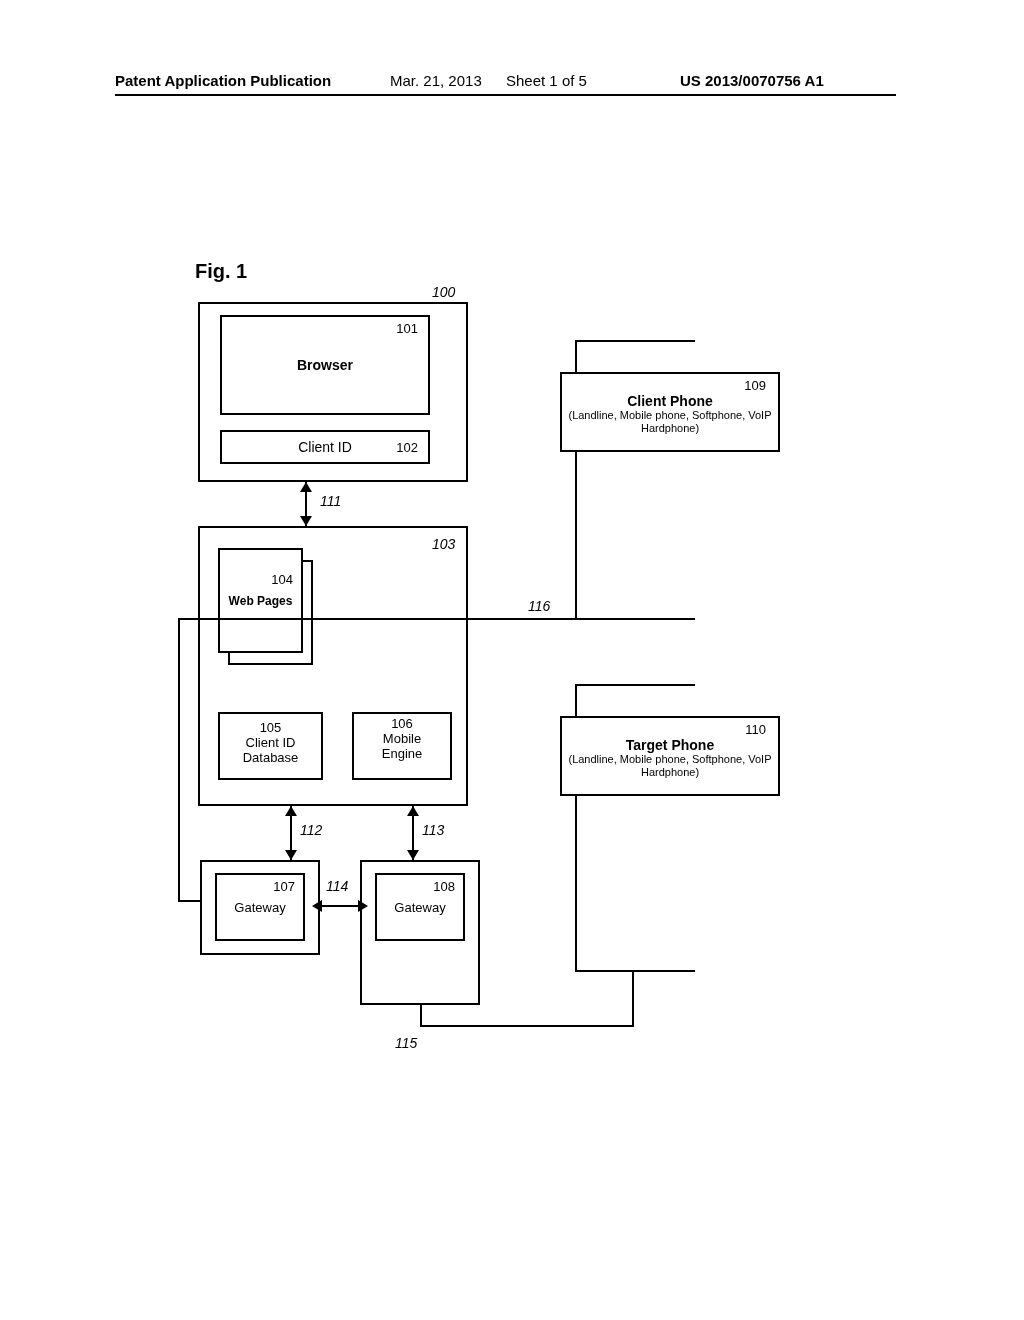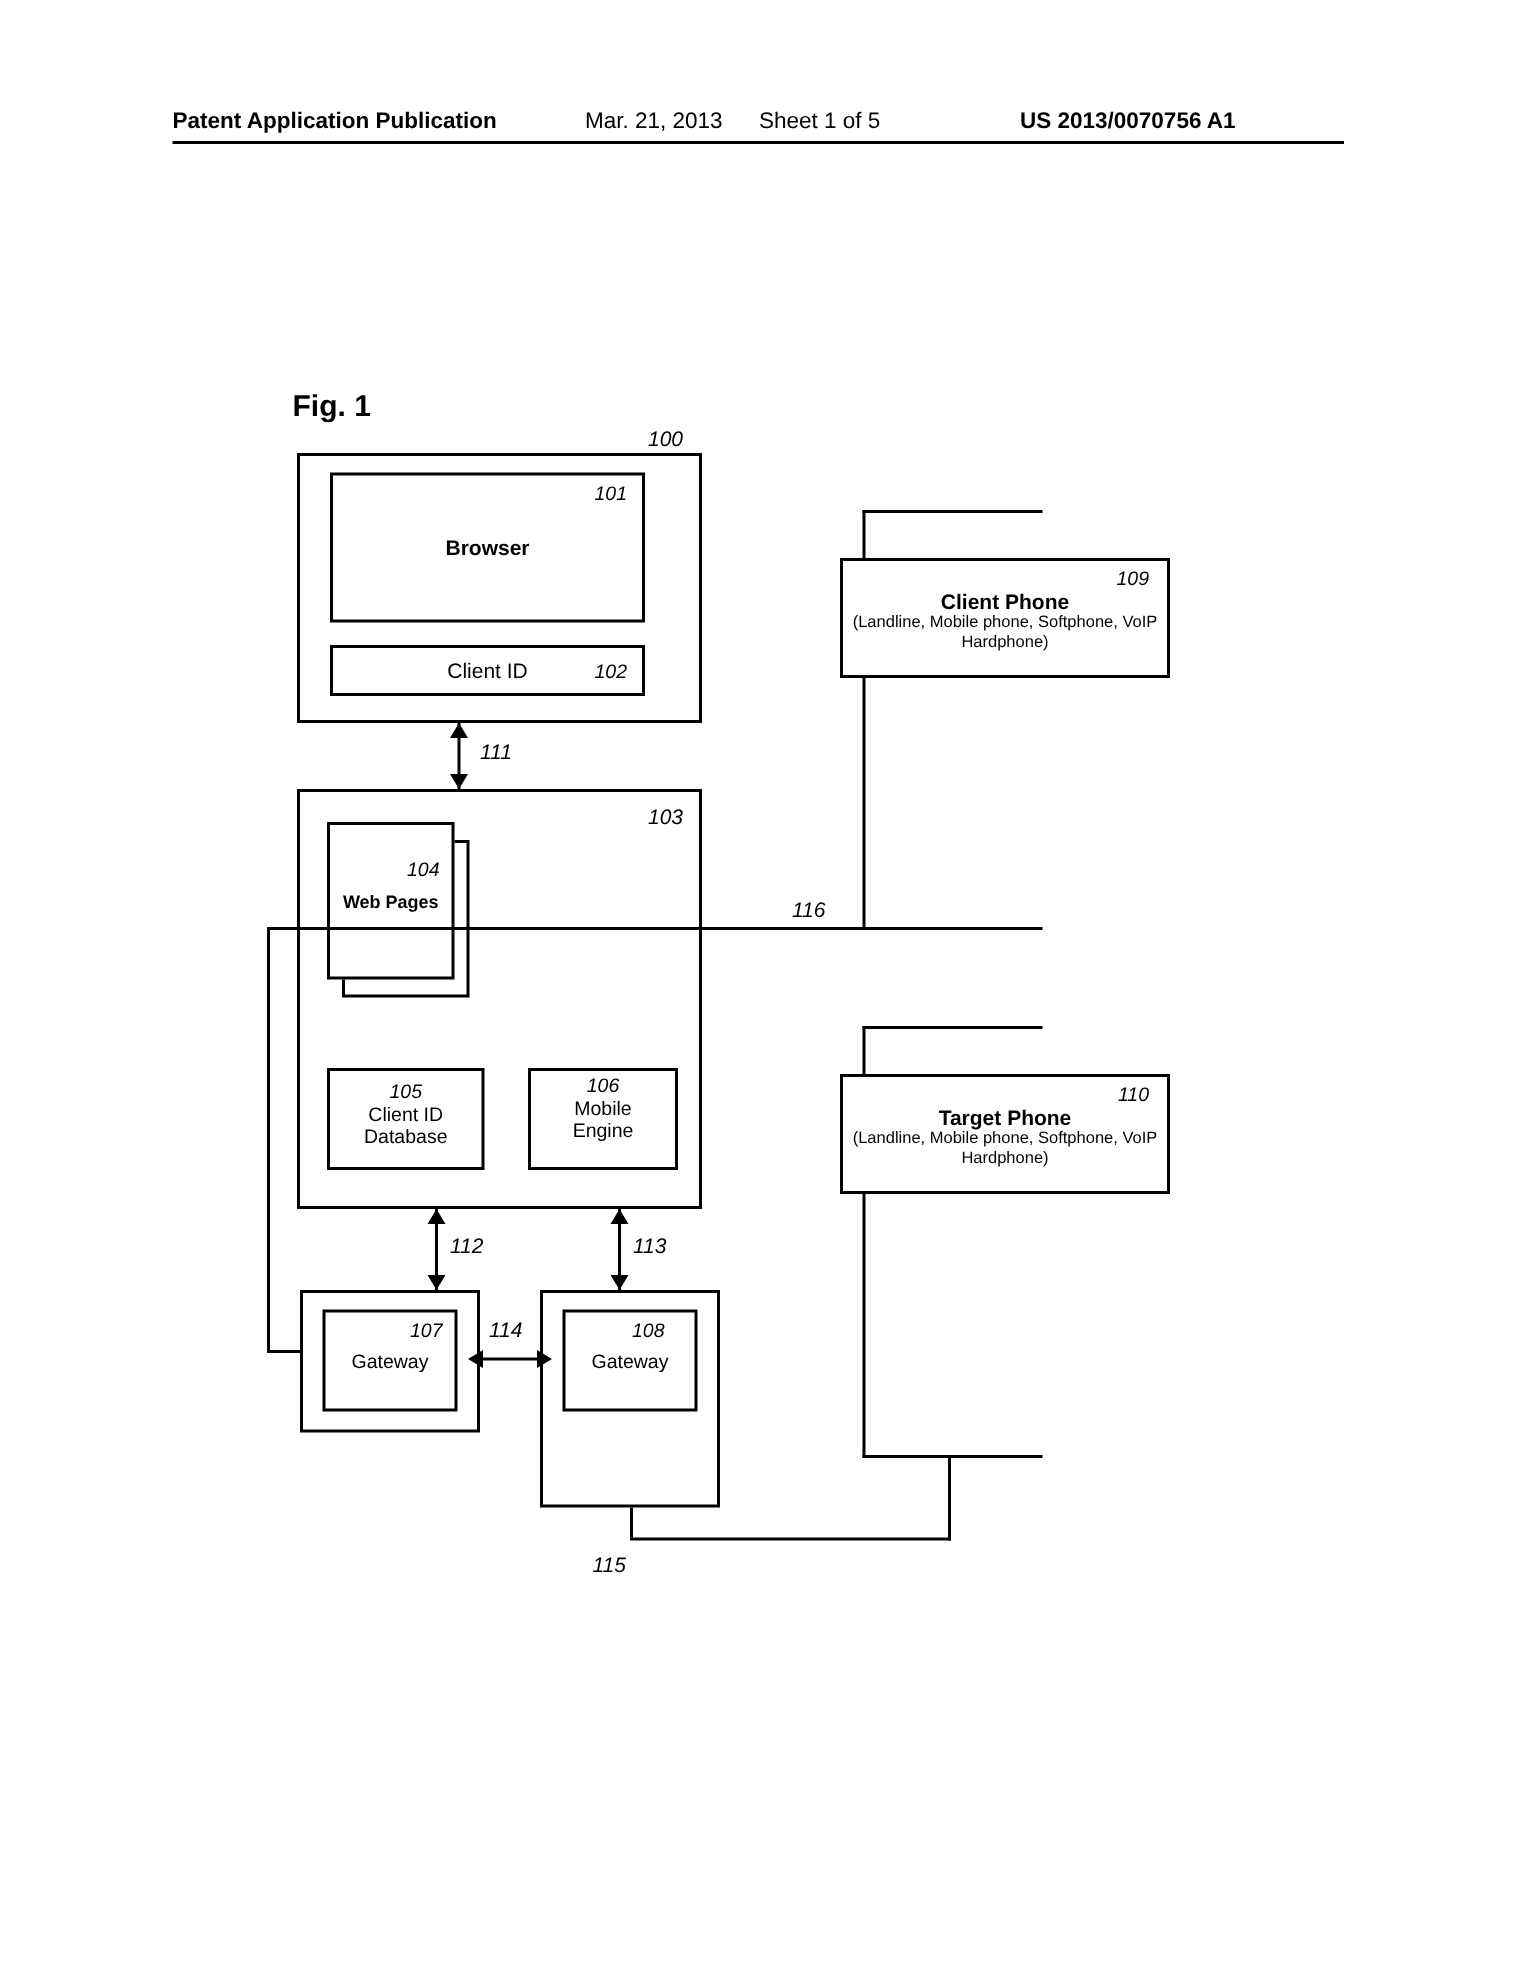--- a/index.html
+++ b/index.html
@@ -78,21 +78,20 @@
   .box-text {
     font-size: 14px;
     text-align: center;
   }
   .box-sub {
     font-size: 11px;
     text-align: center;
     line-height: 1.2;
   }
   .inner-num {
-    font-style: italic;
     font-size: 13px;
   }
   .line {
     position: absolute;
     background: #000;
   }
   .arrowhead {
     position: absolute;
     width: 0;
     height: 0;
@@ -148,21 +147,21 @@
   </div>
 
   <div class="box" style="left:200px; top:860px; width:120px; height:95px;"></div>
   <div class="box" style="left:215px; top:873px; width:90px; height:68px; text-align:center; padding-top:4px;">
     <div class="inner-num" style="text-align:right; padding-right:8px;">107</div>
     <div class="box-text" style="font-size:13px; margin-top:6px;">Gateway</div>
   </div>
 
   <div class="box" style="left:360px; top:860px; width:120px; height:145px;"></div>
   <div class="box" style="left:375px; top:873px; width:90px; height:68px; text-align:center; padding-top:4px;">
-    <div class="inner-num" style="text-align:right; padding-right:20px;">108</div>
+    <div class="inner-num" style="text-align:right; padding-right:8px;">108</div>
     <div class="box-text" style="font-size:13px; margin-top:6px;">Gateway</div>
   </div>
 
   <div class="box" style="left:575px; top:340px; width:120px; height:280px; border-right:none;"></div>
   <div class="box" style="left:560px; top:372px; width:220px; height:80px; text-align:center; padding:4px 6px;">
     <div class="inner-num" style="text-align:right; padding-right:6px;">109</div>
     <div class="box-title">Client Phone</div>
     <div class="box-sub">(Landline, Mobile phone, Softphone, VoIP Hardphone)</div>
   </div>
 

